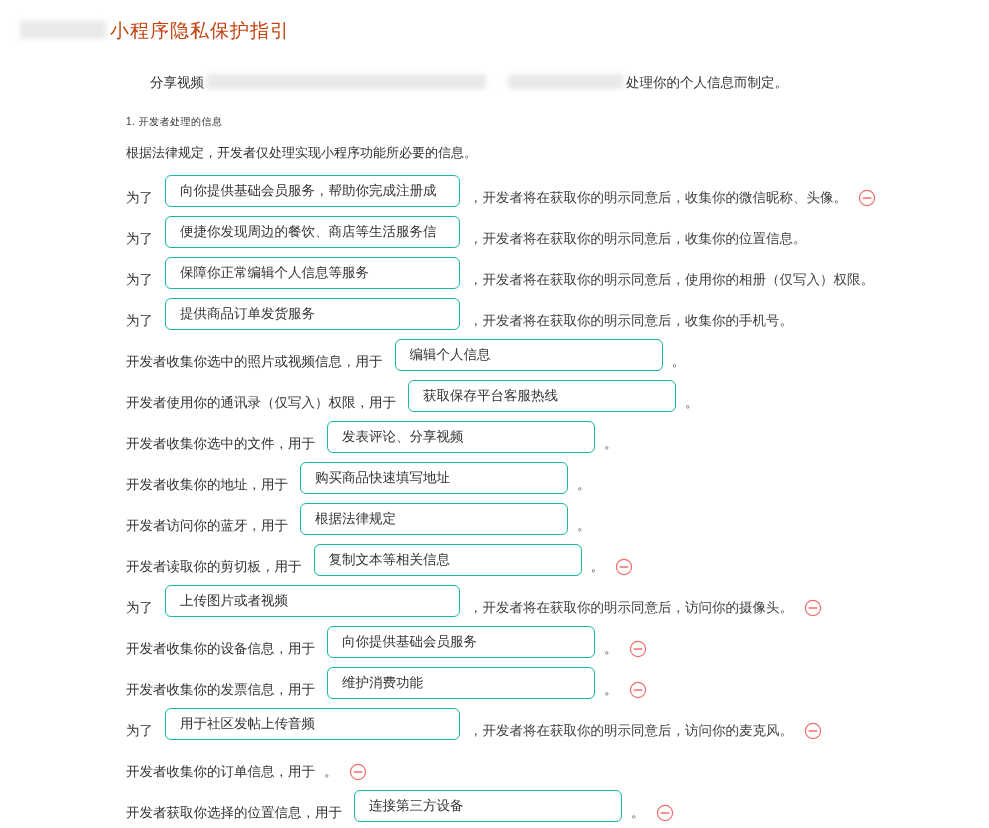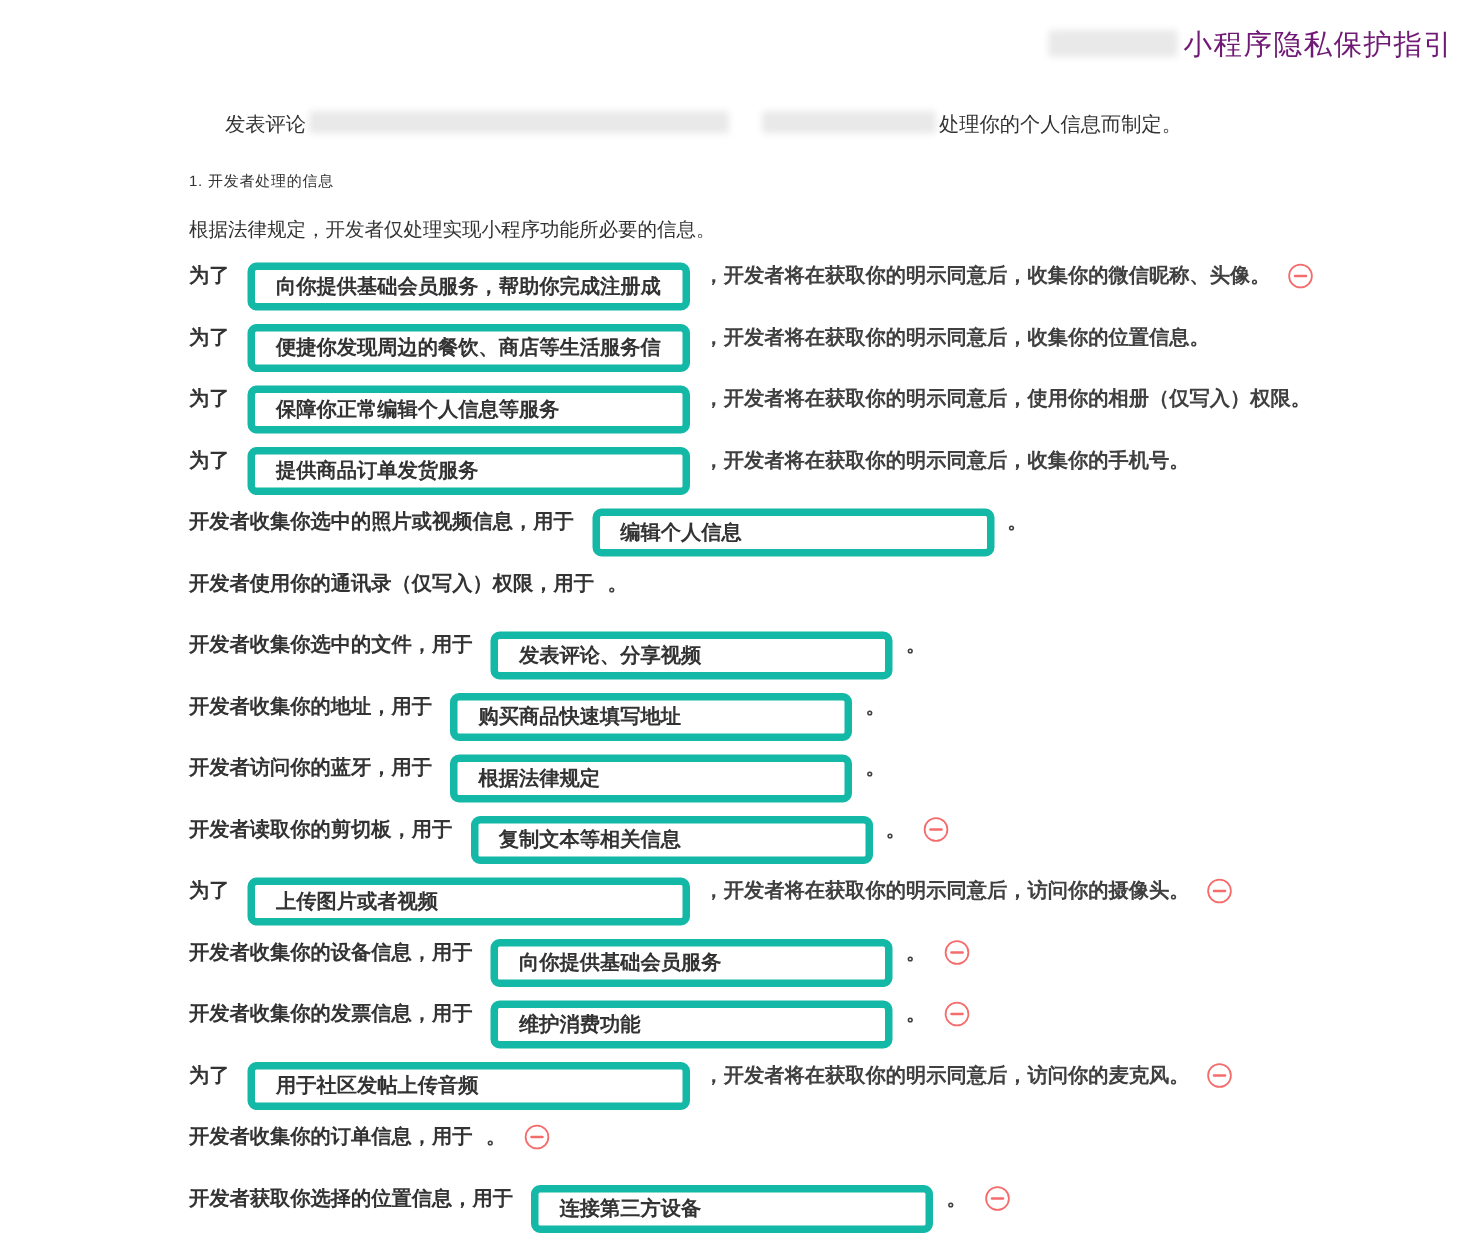--- a/index.html
+++ b/index.html
@@ -13,22 +13,22 @@
     width: 989px;
     min-height: 828px;
     padding: 18px 20px 6px 126px;
     position: relative;
   }
   
   .page-title {
     font-size: 19px;
     font-weight: 400;
     line-height: 26px;
-    text-align: right;
-    color: #701a75;
+    text-align: left;
+    color: #c2410c;
     letter-spacing: 1px;
     margin-left: -106px; 
   }
   
   .blur {
     display: inline-block;
     height: 15px;
     border-radius: 2px;
     vertical-align: -2px;
     background: repeating-linear-gradient(90deg,
@@ -57,32 +57,31 @@
   }
   .section-desc {
     margin-top: 16px;
     font-size: 13px;
     line-height: 14px;
   }
   
   .rows { margin-top: 15px; }
   .row {
     display: flex;
-    align-items: flex-start;
+    align-items: flex-end;
     height: 32px;
     margin-bottom: 9px;
     font-size: 13.5px;
     white-space: nowrap;
-    font-weight: bold;
   }
   .row-prefix { flex: 0 0 auto; color: #333333; }
   .input-box {
     flex: 0 0 auto;
     height: 32px;
-    border: 5px solid #14b8a6;
+    border: 1px solid #14b8a6;
     border-radius: 6px;
     background: #ffffff;
     display: flex;
     align-items: center;
     padding: 0 14px;
     margin-left: 12px;
     overflow: hidden;
     cursor: text;
   }
   .input-box.wide   { width: 295px; }
@@ -105,21 +104,21 @@
   }
   .remove-btn svg { display: block; }
 </style>
 </head>
 <body>
 
 <div class="doc">
 
   <h1 class="page-title"><span class="blur blur-title"></span><span>小程序隐私保护指引</span></h1>
 
-  <p class="intro"><span>发表评论</span><span class="blur blur-intro-a"></span><span class="blur blur-intro-b"></span><span>处理你的个人信息而制定。</span></p>
+  <p class="intro"><span>分享视频</span><span class="blur blur-intro-a"></span><span class="blur blur-intro-b"></span><span>处理你的个人信息而制定。</span></p>
 
   <h2 class="section-heading">1. 开发者处理的信息</h2>
 
   <p class="section-desc">根据法律规定，开发者仅处理实现小程序功能所必要的信息。</p>
 
   <div class="rows" id="rows">
   <div class="row">
     <span class="row-prefix">为了</span>
     <div class="input-box wide" role="textbox">
       <span class="input-value">向你提供基础会员服务，帮助你完成注册成</span>
@@ -164,20 +163,23 @@
     <span class="row-prefix">开发者收集你选中的照片或视频信息，用于</span>
     <div class="input-box narrow" role="textbox">
       <span class="input-value">编辑个人信息</span>
     </div>
     <span class="row-suffix">。</span>
 
   </div>
 
   <div class="row">
     <span class="row-prefix">开发者使用你的通讯录（仅写入）权限，用于</span>
+    <div class="input-box narrow" role="textbox">
+      <span class="input-value">获取保存平台客服热线</span>
+    </div>
     <span class="row-suffix">。</span>
 
   </div>
 
   <div class="row">
     <span class="row-prefix">开发者收集你选中的文件，用于</span>
     <div class="input-box narrow" role="textbox">
       <span class="input-value">发表评论、分享视频</span>
     </div>
     <span class="row-suffix">。</span>

